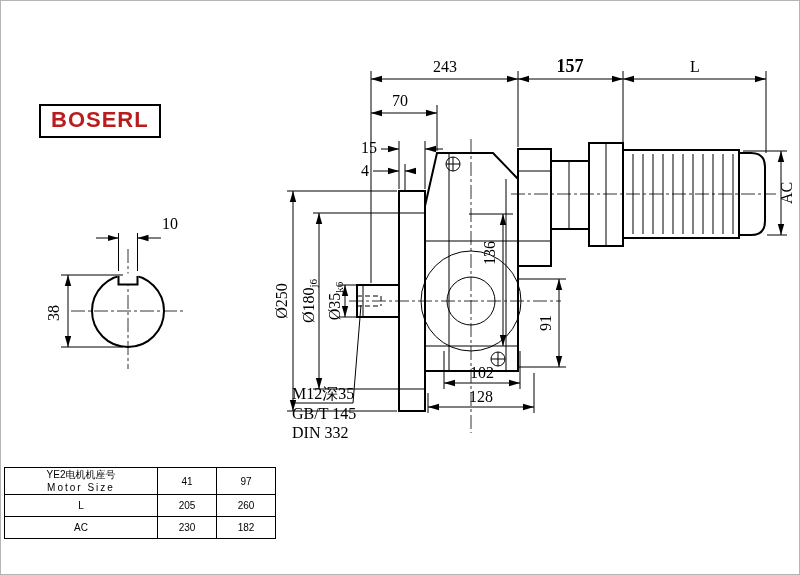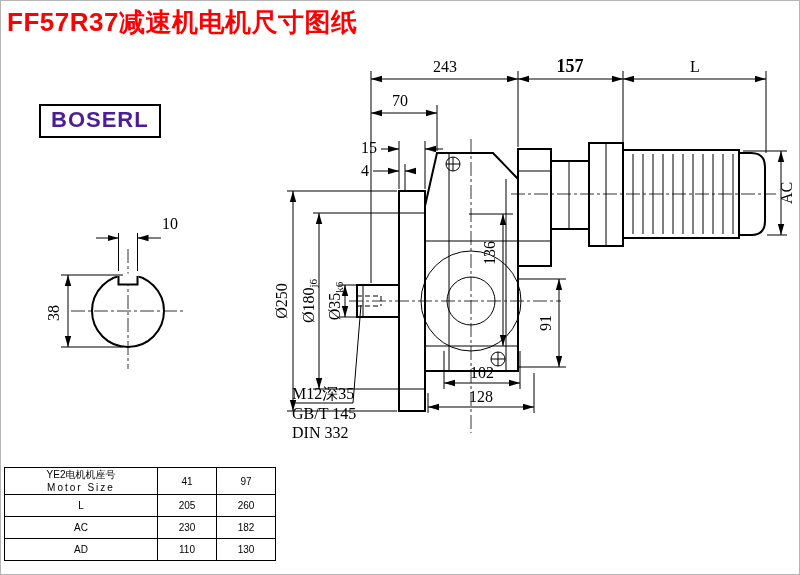--- a/index.html
+++ b/index.html
@@ -3,21 +3,21 @@
 <meta charset="utf-8">
 <style>
   html,body{margin:0;padding:0;background:#fff;}
   .page{position:relative;width:800px;height:575px;background:#ffffff;
         font-family:"Liberation Sans",sans-serif;overflow:hidden;
         border:1px solid #b5b5b5;box-sizing:border-box;}
   .title{position:absolute;left:6px;top:4px;font-size:26px;font-weight:bold;
          color:#fe0000;letter-spacing:0.5px;white-space:nowrap;}
   .brand{position:absolute;left:38px;top:103px;border:2px solid #000;
          padding:1px 10px 3px 10px;font-size:22px;font-weight:bold;
-         color:#4c1d95;letter-spacing:1px;background:#fff;}
+         color:#b91c1c;letter-spacing:1px;background:#fff;}
   .draw{position:absolute;left:0;top:0;}
   
   .thick{stroke:#000;stroke-width:2;fill:none;}
   .thin{stroke:#000;stroke-width:1;fill:none;}
   .cl{stroke:#000;stroke-width:0.8;fill:none;stroke-dasharray:14 3 3 3;}
   .hid{stroke:#000;stroke-width:1;fill:none;stroke-dasharray:5 3;}
   .dim{stroke:#000;stroke-width:1;fill:none;}
   .mask{fill:#fff;stroke:none;}
   text{fill:#000;font-family:"Liberation Serif",serif;font-size:16px;}
   .small{font-size:11px;}
@@ -29,21 +29,20 @@
   .spec-table td{border:1px solid #000;padding:0 3px;height:21px;}
   .spec-table td.hdr{width:146px;line-height:1.3;}
   .spec-table td.num{width:52px;}
   .hdr-en{letter-spacing:2px;text-align:center;}
 </style>
 </head>
 <body>
 
 <div class="page">
 
-  <div class="title">FF57R37减速机电机尺寸图纸</div>
   <div class="brand">BOSERL</div>
 
   <svg class="draw" width="800" height="575" viewBox="0 0 800 575">
     <defs>
       <marker id="ae" markerWidth="12" markerHeight="9" refX="11" refY="4" orient="auto-start-reverse" markerUnits="userSpaceOnUse">
         <path d="M0,0.8 L11,4 L0,7.2 z" fill="#000"></path>
       </marker>
     </defs>
 
     <g>
@@ -245,21 +244,16 @@
     <tr>
       <td>L</td>
       <td>205</td>
       <td>260</td>
     </tr>
     <tr>
       <td>AC</td>
       <td>230</td>
       <td>182</td>
     </tr>
-    <tr>
-      <td>AD</td>
-      <td>110</td>
-      <td>130</td>
-    </tr>
   </tbody>
     </table>
 
 </div>
 
 </body></html>

